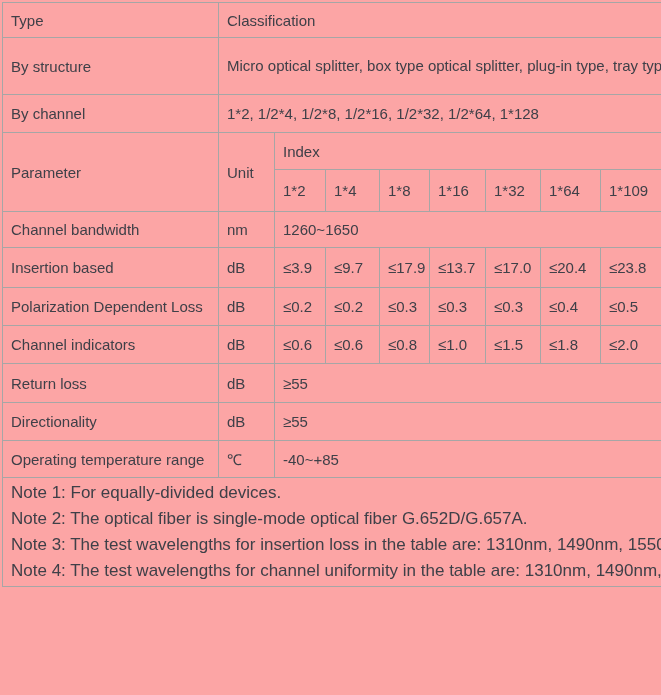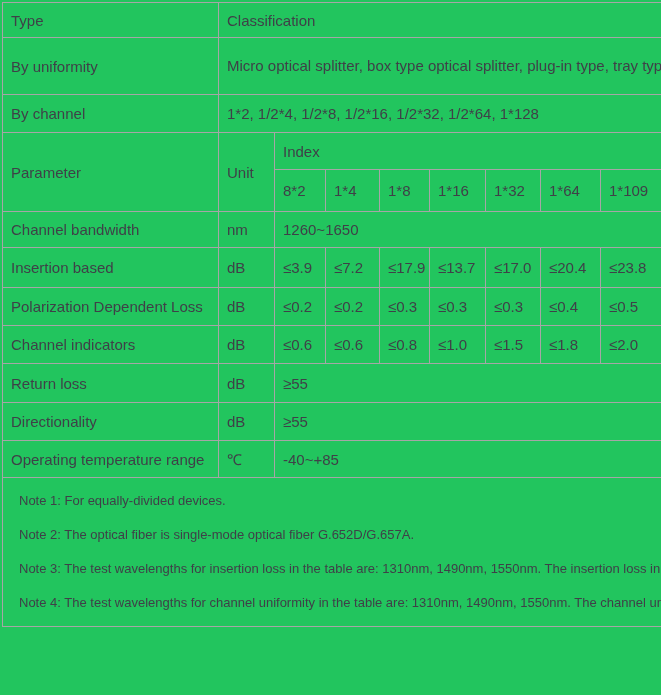--- a/index.html
+++ b/index.html
@@ -5,21 +5,21 @@
   html, body {
     margin: 0;
     padding: 0;
     background: #ffffff;
     width: 661px;
     font-family: "Liberation Sans", sans-serif;
   }
   .page {
     width: 661px;
     height: 695px;
-    background: #22c55e;
+    background: #fca5a5;
     box-sizing: border-box;
     padding: 2px;
   }
   table.spec {
     border-collapse: collapse;
     table-layout: fixed;
     width: 657px;
     color: #3f4048;
   }
   table.spec td {
@@ -38,22 +38,22 @@
   tr.r39 { height: 39px; }
   tr.r40 { height: 40px; }
   tr.r42 { height: 42px; }
   tr.r57 { height: 57px; }
   td.notes-cell {
     white-space: normal;
     padding: 7px 9px 8px 9px;
     vertical-align: top;
   }
   p.note {
-    margin: 8px;
-    font-size: 13px;
+    margin: 0;
+    font-size: 17px;
     line-height: 26px;
     text-align: justify;
     color: #3f4048;
   }
 </style>
 </head>
 <body>
 
 <div class="page">
   <table class="spec">
@@ -69,56 +69,56 @@
       <col style="width:62px">
     </colgroup>
 
     <tbody>
         <tr class="r35">
       <td>Type</td>
       <td colspan="8">Classification</td>
     </tr>
 
     <tr class="r57">
-      <td>By uniformity</td>
+      <td>By structure</td>
       <td colspan="8" class="wrap">Micro optical splitter, box type optical splitter, plug-in type, tray type optical splitter, rack type optical splitter</td>
     </tr>
 
     <tr class="r38">
       <td>By channel</td>
       <td colspan="8">1*2, 1/2*4, 1/2*8, 1/2*16, 1/2*32, 1/2*64, 1*128</td>
     </tr>
 
     <tr class="r37">
       <td rowspan="2">Parameter</td>
       <td rowspan="2">Unit</td>
       <td colspan="7">Index</td>
     </tr>
 
     <tr class="r42">
-      <td>8*2</td>
+      <td>1*2</td>
       <td>1*4</td>
       <td>1*8</td>
       <td>1*16</td>
       <td>1*32</td>
       <td>1*64</td>
       <td>1*109</td>
     </tr>
 
     <tr class="r36">
       <td>Channel bandwidth</td>
       <td>nm</td>
       <td colspan="7">1260~1650</td>
     </tr>
 
     <tr class="r40">
       <td>Insertion based</td>
       <td>dB</td>
       <td>≤3.9</td>
-      <td>≤7.2</td>
+      <td>≤9.7</td>
       <td>≤17.9</td>
       <td>≤13.7</td>
       <td>≤17.0</td>
       <td>≤20.4</td>
       <td>≤23.8</td>
     </tr>
 
     <tr class="r38">
       <td>Polarization Dependent Loss</td>
       <td>dB</td>

